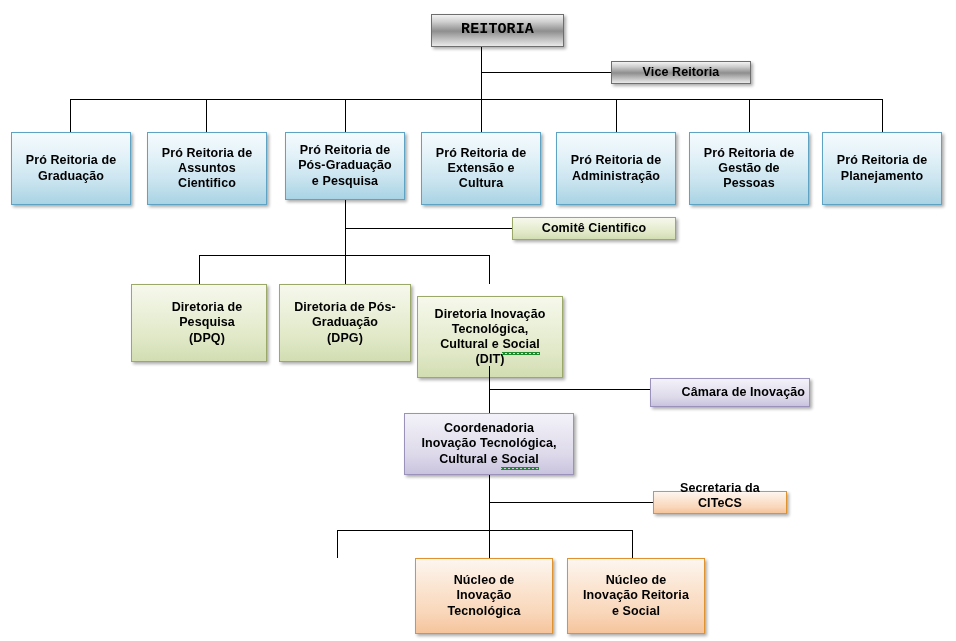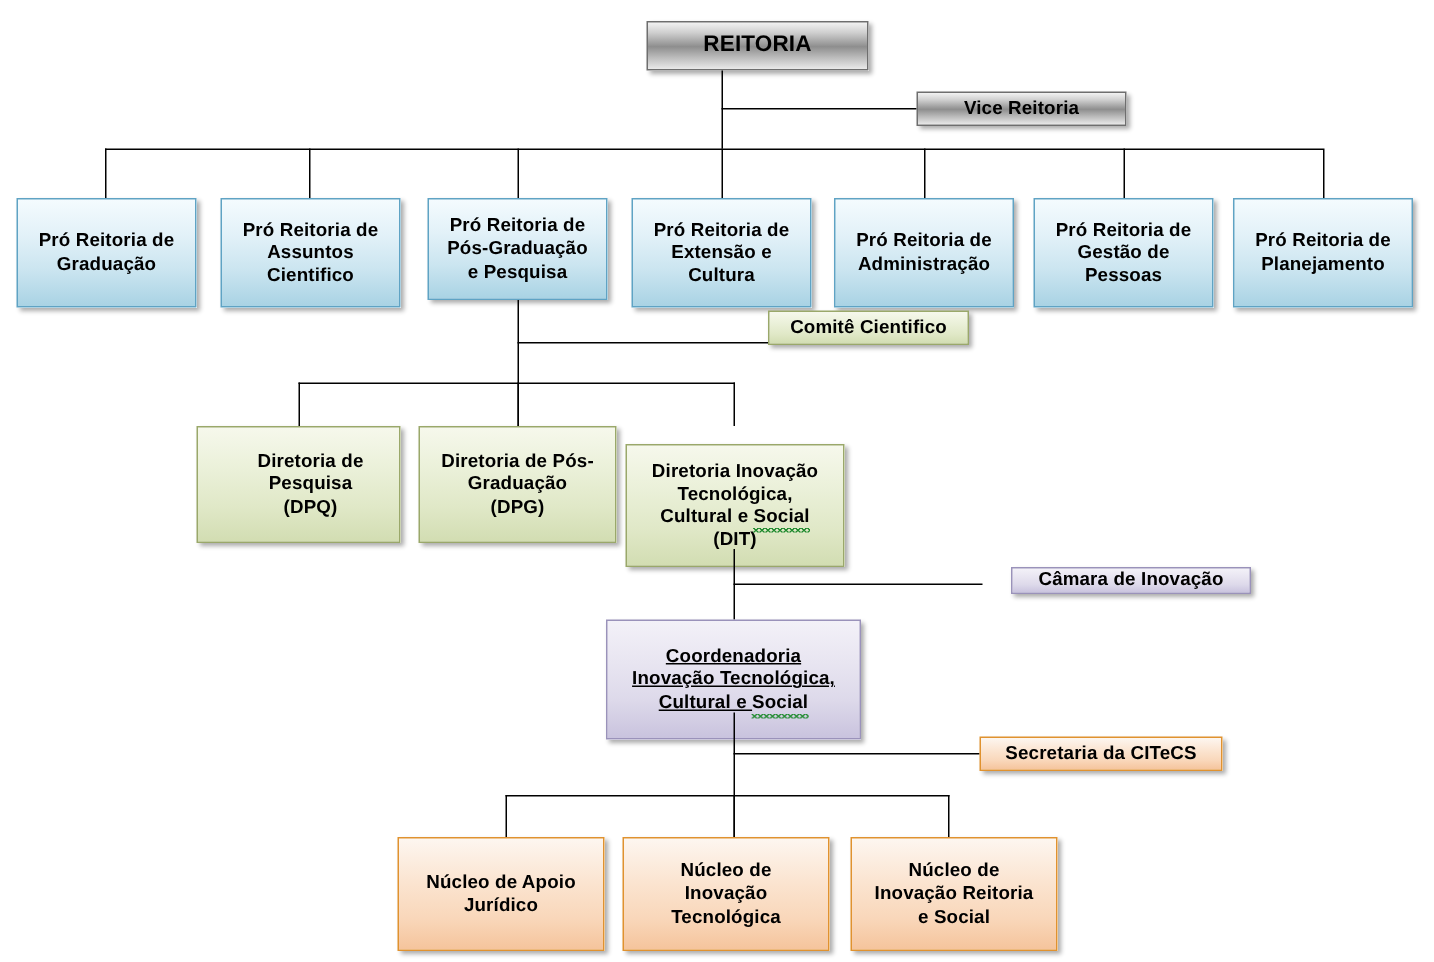--- a/index.html
+++ b/index.html
@@ -122,21 +122,21 @@
       linear-gradient(-45deg, transparent 40%, #1f8a2e 40%, #1f8a2e 60%, transparent 60%);
     background-size: 4px 3px;
     background-repeat: repeat-x;
   }
 </style>
 </head>
 <body>
 
 <div id="chart-root">
 
-  <div class="node sty-gray" style="left:431px; top:14px; width:148px; height:33px;">
+  <div class="node sty-gray" style="left:431px; top:14px; width:133px; height:33px;font-family:Liberation Mono, monospace;">
     <span class="lbl">REITORIA</span>
   </div>
 
   <div class="conn v" style="left:481px; top:47px; height:52px;"></div>
 
   <div class="conn h" style="left:481px; top:72px; width:130px;"></div>
 
   <div class="node sty-gray small" style="left:611px; top:61px; width:140px; height:23px;">
     <span class="lbl">Vice Reitoria</span>
   </div>
@@ -201,21 +201,21 @@
     <span class="lbl">
       <span>Pró Reitoria de</span><br>
       <span>Planejamento</span>
     </span>
   </div>
 
   <div class="conn v" style="left:345px; top:200px; height:84px;"></div>
 
   <div class="conn h" style="left:345px; top:228px; width:167px;"></div>
 
-  <div class="node sty-green chip" style="left:512px; top:207px; width:134px; height:23px;justify-content:center;">
+  <div class="node sty-green chip" style="left:512px; top:217px; width:164px; height:23px;justify-content:center;">
     <span class="lbl">Comitê Cientifico</span>
   </div>
 
   <div class="conn h" style="left:199px; top:255px; width:291px;"></div>
   <div class="conn v" style="left:199px; top:255px; height:29px;"></div>
   <div class="conn v" style="left:345px; top:255px; height:29px;"></div>
   <div class="conn v" style="left:489px; top:255px; height:29px;"></div>
 
   <div class="node sty-green" style="left:131px; top:284px; width:136px; height:78px;padding-left:20px;">
     <span class="lbl">
@@ -239,51 +239,45 @@
       <span>Tecnológica,</span><br>
       <span>Cultural e </span><span class="squiggle">Social</span><br>
       <span>(DIT)</span>
     </span>
   </div>
 
   <div class="conn v" style="left:489px; top:366px; height:47px;"></div>
 
   <div class="conn h" style="left:489px; top:389px; width:166px;"></div>
 
-  <div class="node sty-purple" style="left:674px; top:378px; width:160px; height:18px;">
+  <div class="node sty-purple" style="left:650px; top:378px; width:160px; height:29px;text-align:right;">
     <span class="lbl">Câmara de Inovação</span>
   </div>
 
-  <div class="node sty-purple" style="left:404px; top:413px; width:170px; height:80px;text-decoration:underline;">
+  <div class="node sty-purple" style="left:404px; top:413px; width:170px; height:62px;">
     <span class="lbl">
       <span>Coordenadoria</span><br>
       <span>Inovação Tecnológica,</span><br>
       <span>Cultural e </span><span class="squiggle">Social</span>
     </span>
   </div>
 
   <div class="conn v" style="left:489px; top:475px; height:83px;"></div>
 
   <div class="conn h" style="left:489px; top:502px; width:164px;"></div>
 
-  <div class="node sty-orange" style="left:653px; top:491px; width:162px; height:23px;">
+  <div class="node sty-orange" style="left:653px; top:491px; width:134px; height:23px;align-items:flex-end;">
     <span class="lbl">Secretaria da CITeCS</span>
   </div>
 
   <div class="conn h" style="left:337px; top:530px; width:296px;"></div>
   <div class="conn v" style="left:337px; top:530px; height:28px;"></div>
   <div class="conn v" style="left:489px; top:530px; height:28px;"></div>
   <div class="conn v" style="left:632px; top:530px; height:28px;"></div>
 
-  <div class="node sty-orange" style="left:265px; top:558px; width:138px; height:76px;">
-    <span class="lbl">
-      <span>Núcleo de Apoio</span><br>
-      <span>Jurídico</span>
-    </span>
-  </div>
 
   <div class="node sty-orange" style="left:415px; top:558px; width:138px; height:76px;">
     <span class="lbl">
       <span>Núcleo de</span><br>
       <span>Inovação</span><br>
       <span>Tecnológica</span>
     </span>
   </div>
 
   <div class="node sty-orange" style="left:567px; top:558px; width:138px; height:76px;">

